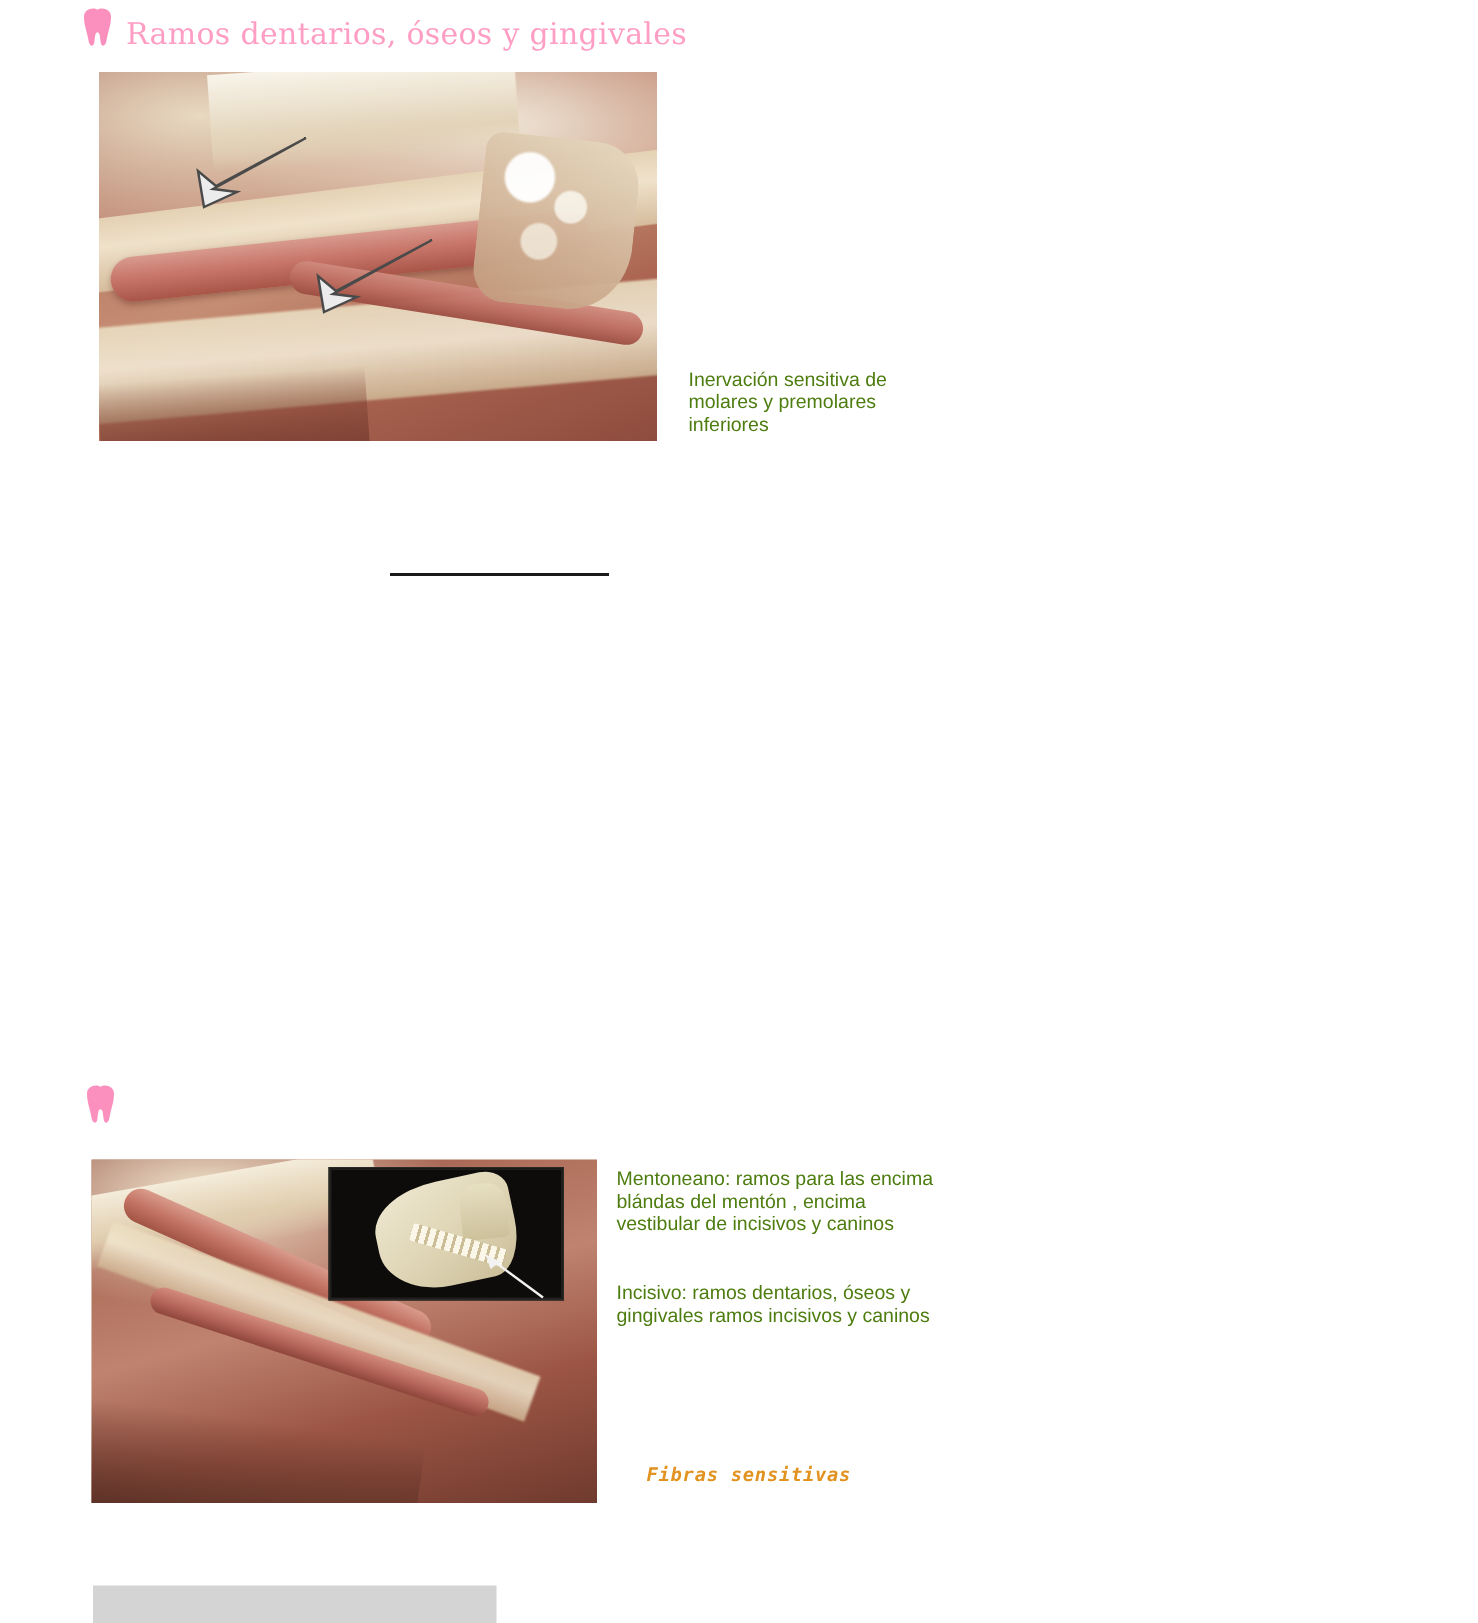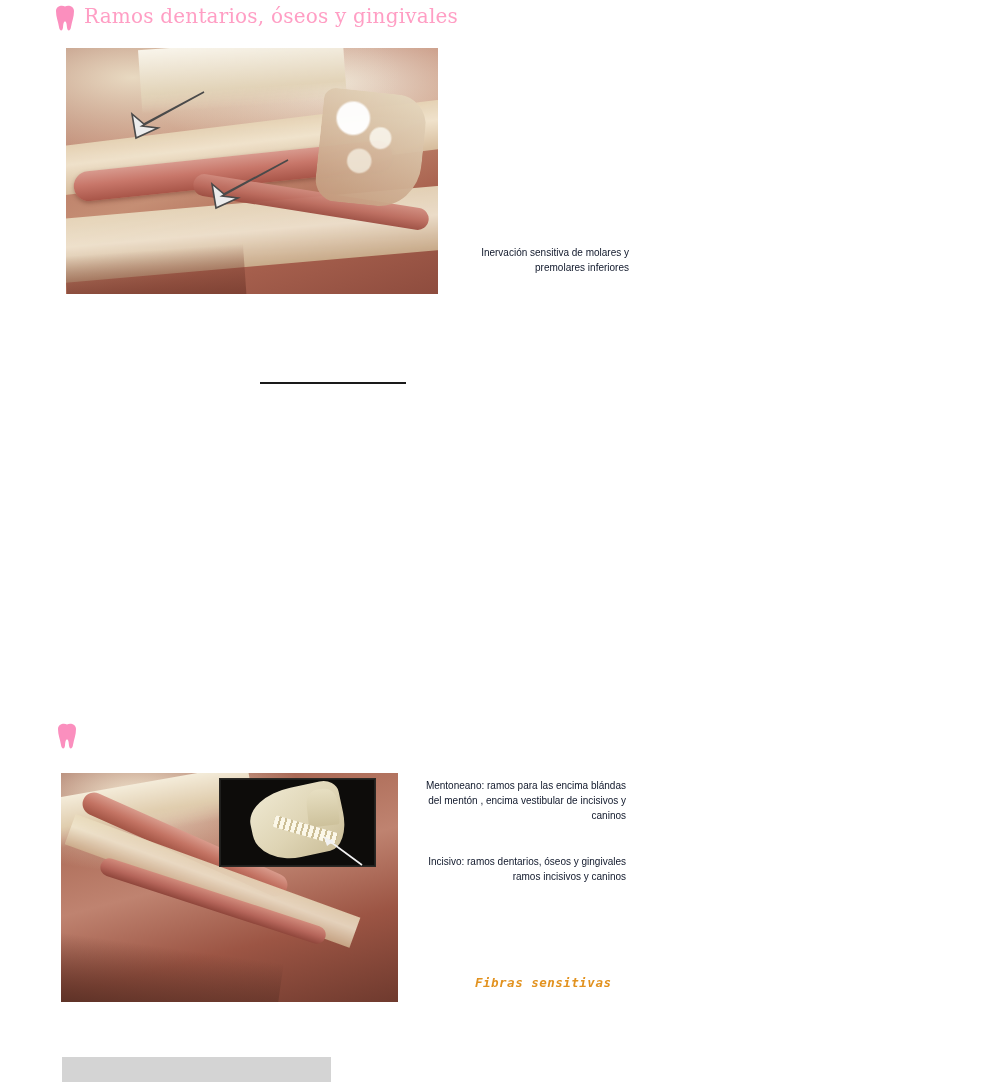--- a/index.html
+++ b/index.html
@@ -12,21 +12,21 @@
     height: 1082px;
     position: relative;
     font-family: "Liberation Sans", sans-serif;
     overflow: hidden;
   }
 
   
   .section-head {
     position: absolute;
     display: flex;
-    align-items: flex-start;
+    align-items: flex-end;
     gap: 8px;
   }
   .tooth-icon {
     width: 22px;
     height: 30px;
     flex: 0 0 auto;
     display: block;
   }
   .section-title {
     font-family: "DejaVu Serif", serif;
@@ -235,34 +235,32 @@
   .arrow-svg {
     position: absolute;
     overflow: visible;
     pointer-events: none;
   }
 
   
   .caption {
     position: absolute;
     font-family: "Liberation Sans", sans-serif;
-    font-size: 10px;
+    font-size: 13px;
     line-height: 15px;
-    color: #0f172a;
-    text-align: right;
+    color: #4d7c0f;
   }
   .caption-accent {
     position: absolute;
     font-family: "DejaVu Sans Mono", monospace;
     font-size: 12.5px;
     font-weight: bold;
     font-style: italic;
     color: #e2921f;
     letter-spacing: 0.5px;
-    margin-left: 44px;
   }
 
   
   .rule {
     position: absolute;
     background: #1a1a1a;
     height: 1.5px;
   }
   .gray-bar {
     position: absolute;

